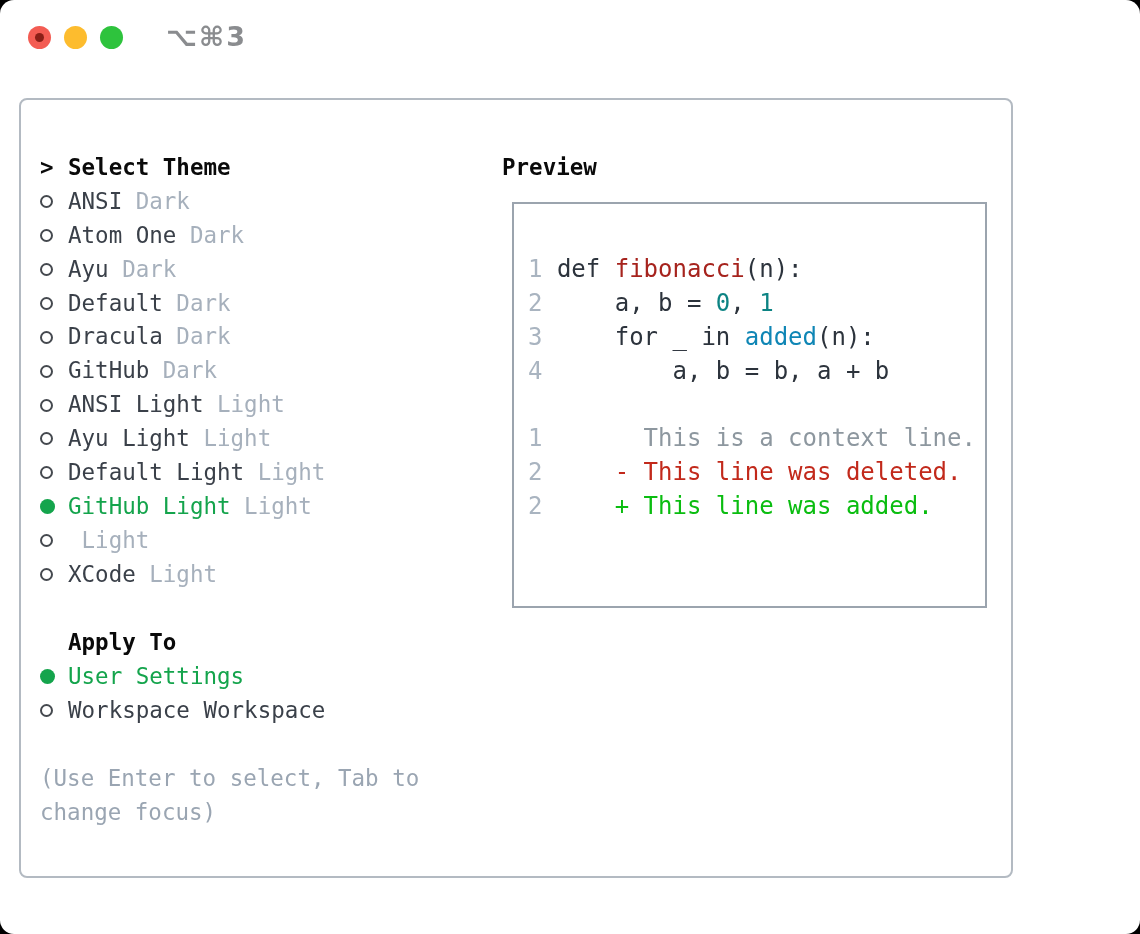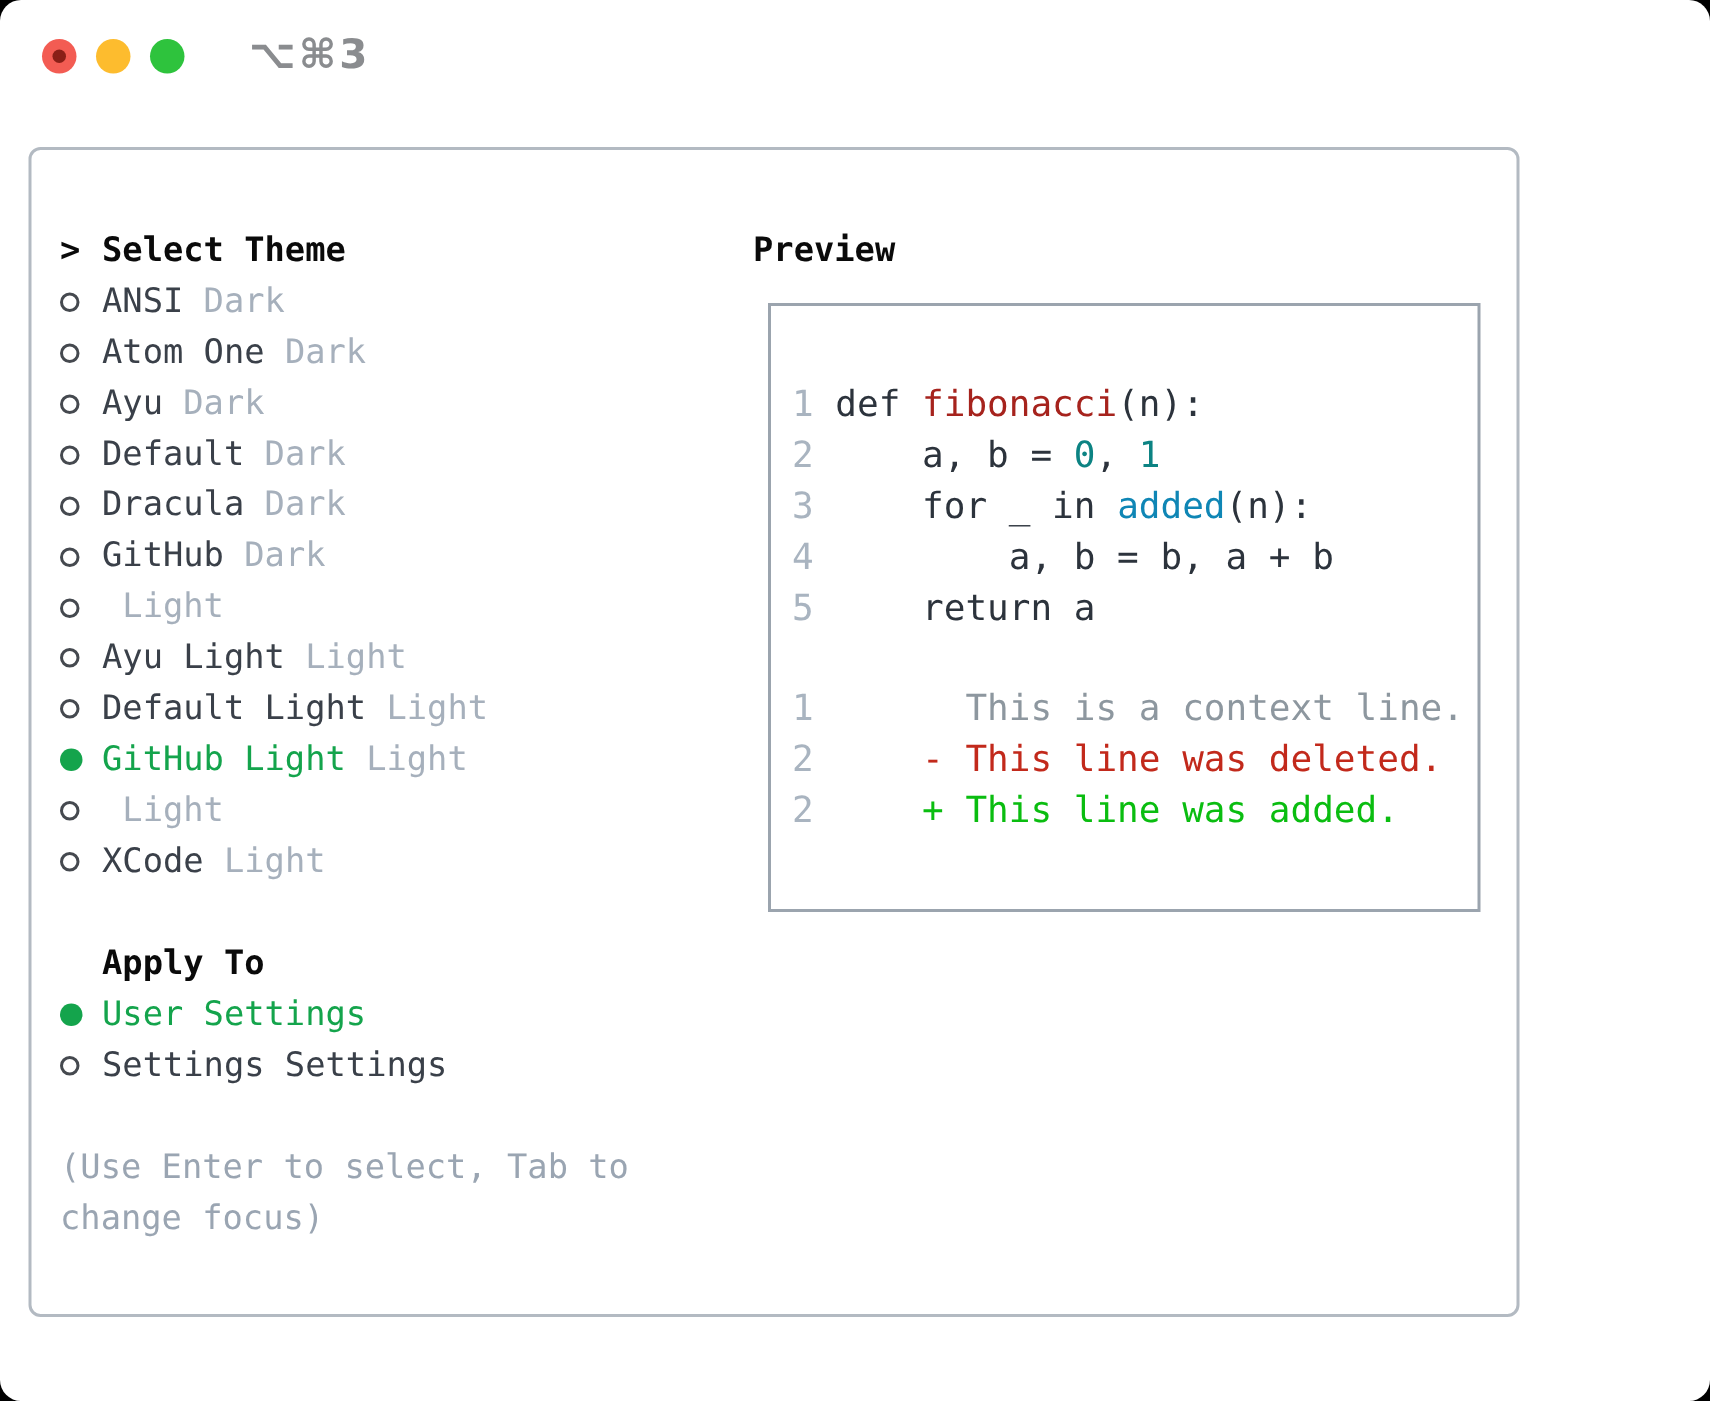--- a/index.html
+++ b/index.html
@@ -160,20 +160,21 @@
     <span class="marker">
       <span class="radio"></span>
     </span>
     <span class="opt-label">GitHub</span>
     <span class="tag"> Dark</span>
   </div>
           <div class="row">
     <span class="marker">
       <span class="radio"></span>
     </span>
+    <span class="opt-label">ANSI Light</span>
     <span class="tag"> Light</span>
   </div>
           <div class="row">
     <span class="marker">
       <span class="radio"></span>
     </span>
     <span class="opt-label">Ayu Light</span>
     <span class="tag"> Light</span>
   </div>
           <div class="row">
@@ -216,38 +217,37 @@
     <span class="marker">
       <span class="radio"></span>
     </span>
     <span class="opt-label">User Settings</span>
     
   </div>
           <div class="row">
     <span class="marker">
       <span class="radio"></span>
     </span>
-    <span class="opt-label">Settings Settings</span>
+    <span class="opt-label">Workspace Workspace</span>
     
   </div>
         </div>
     </div>
 
     <div class="help-text mono-block">(Use Enter to select, Tab to change focus)</div>
 
     <div class="preview-title mono-block">
       <span class="h-label">Preview</span>
     </div>
 
     <div class="codebox">
         <div class="code-line"><span class="ln">1 </span><span class="tok tok-text">def </span><span class="tok tok-func">fibonacci</span><span class="tok tok-text">(n):</span></div>
         <div class="code-line"><span class="ln">2 </span><span class="tok tok-text">    a, b = </span><span class="tok tok-num">0</span><span class="tok tok-text">, </span><span class="tok tok-num">1</span></div>
         <div class="code-line"><span class="ln">3 </span><span class="tok tok-text">    for _ in </span><span class="tok tok-builtin">added</span><span class="tok tok-text">(n):</span></div>
         <div class="code-line"><span class="ln">4 </span><span class="tok tok-text">        a, b = b, a + b</span></div>
-        <div class="code-line"><span class="ln">5 </span><span class="tok tok-text">    return a</span></div>
         <div class="code-line"><span class="ln"> </span></div>
         <div class="code-line"><span class="ln">1 </span><span class="tok tok-context">      This is a context line.</span></div>
         <div class="code-line"><span class="ln">2 </span><span class="tok tok-deleted">    - This line was deleted.</span></div>
         <div class="code-line"><span class="ln">2 </span><span class="tok tok-added">    + This line was added.</span></div>
       </div>
 
   </div>
 </div>
 
 </body></html>

